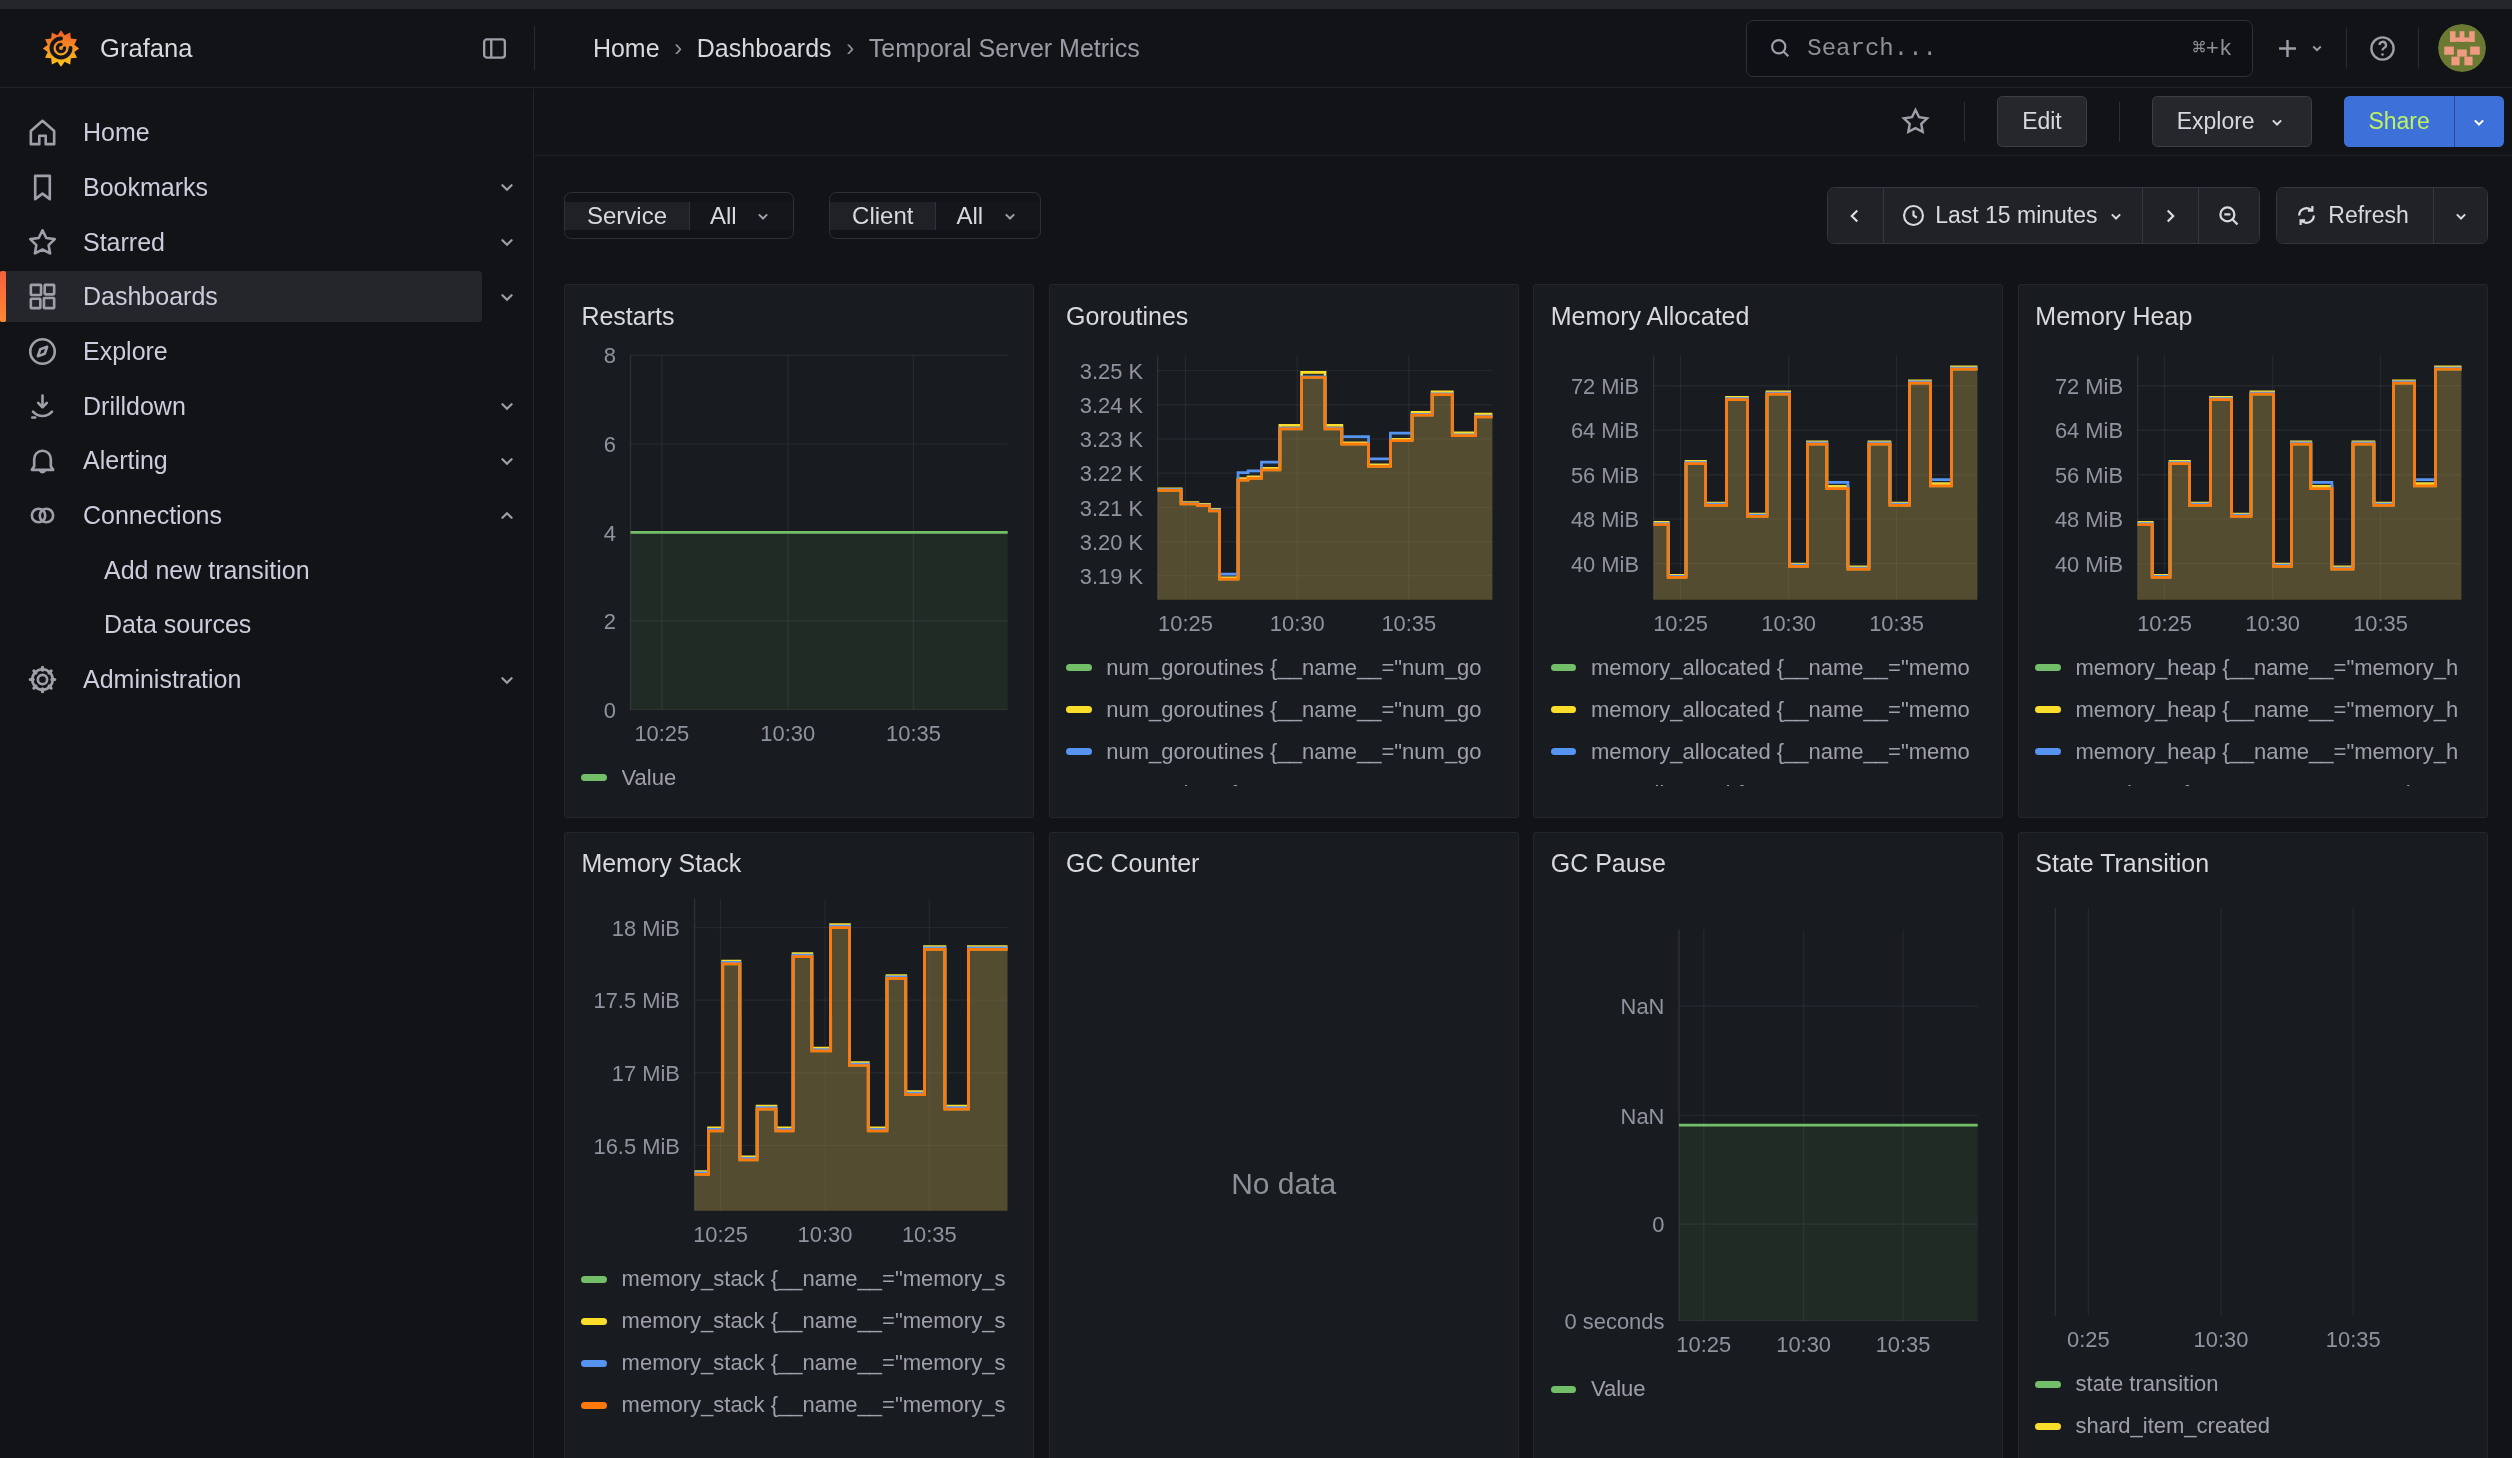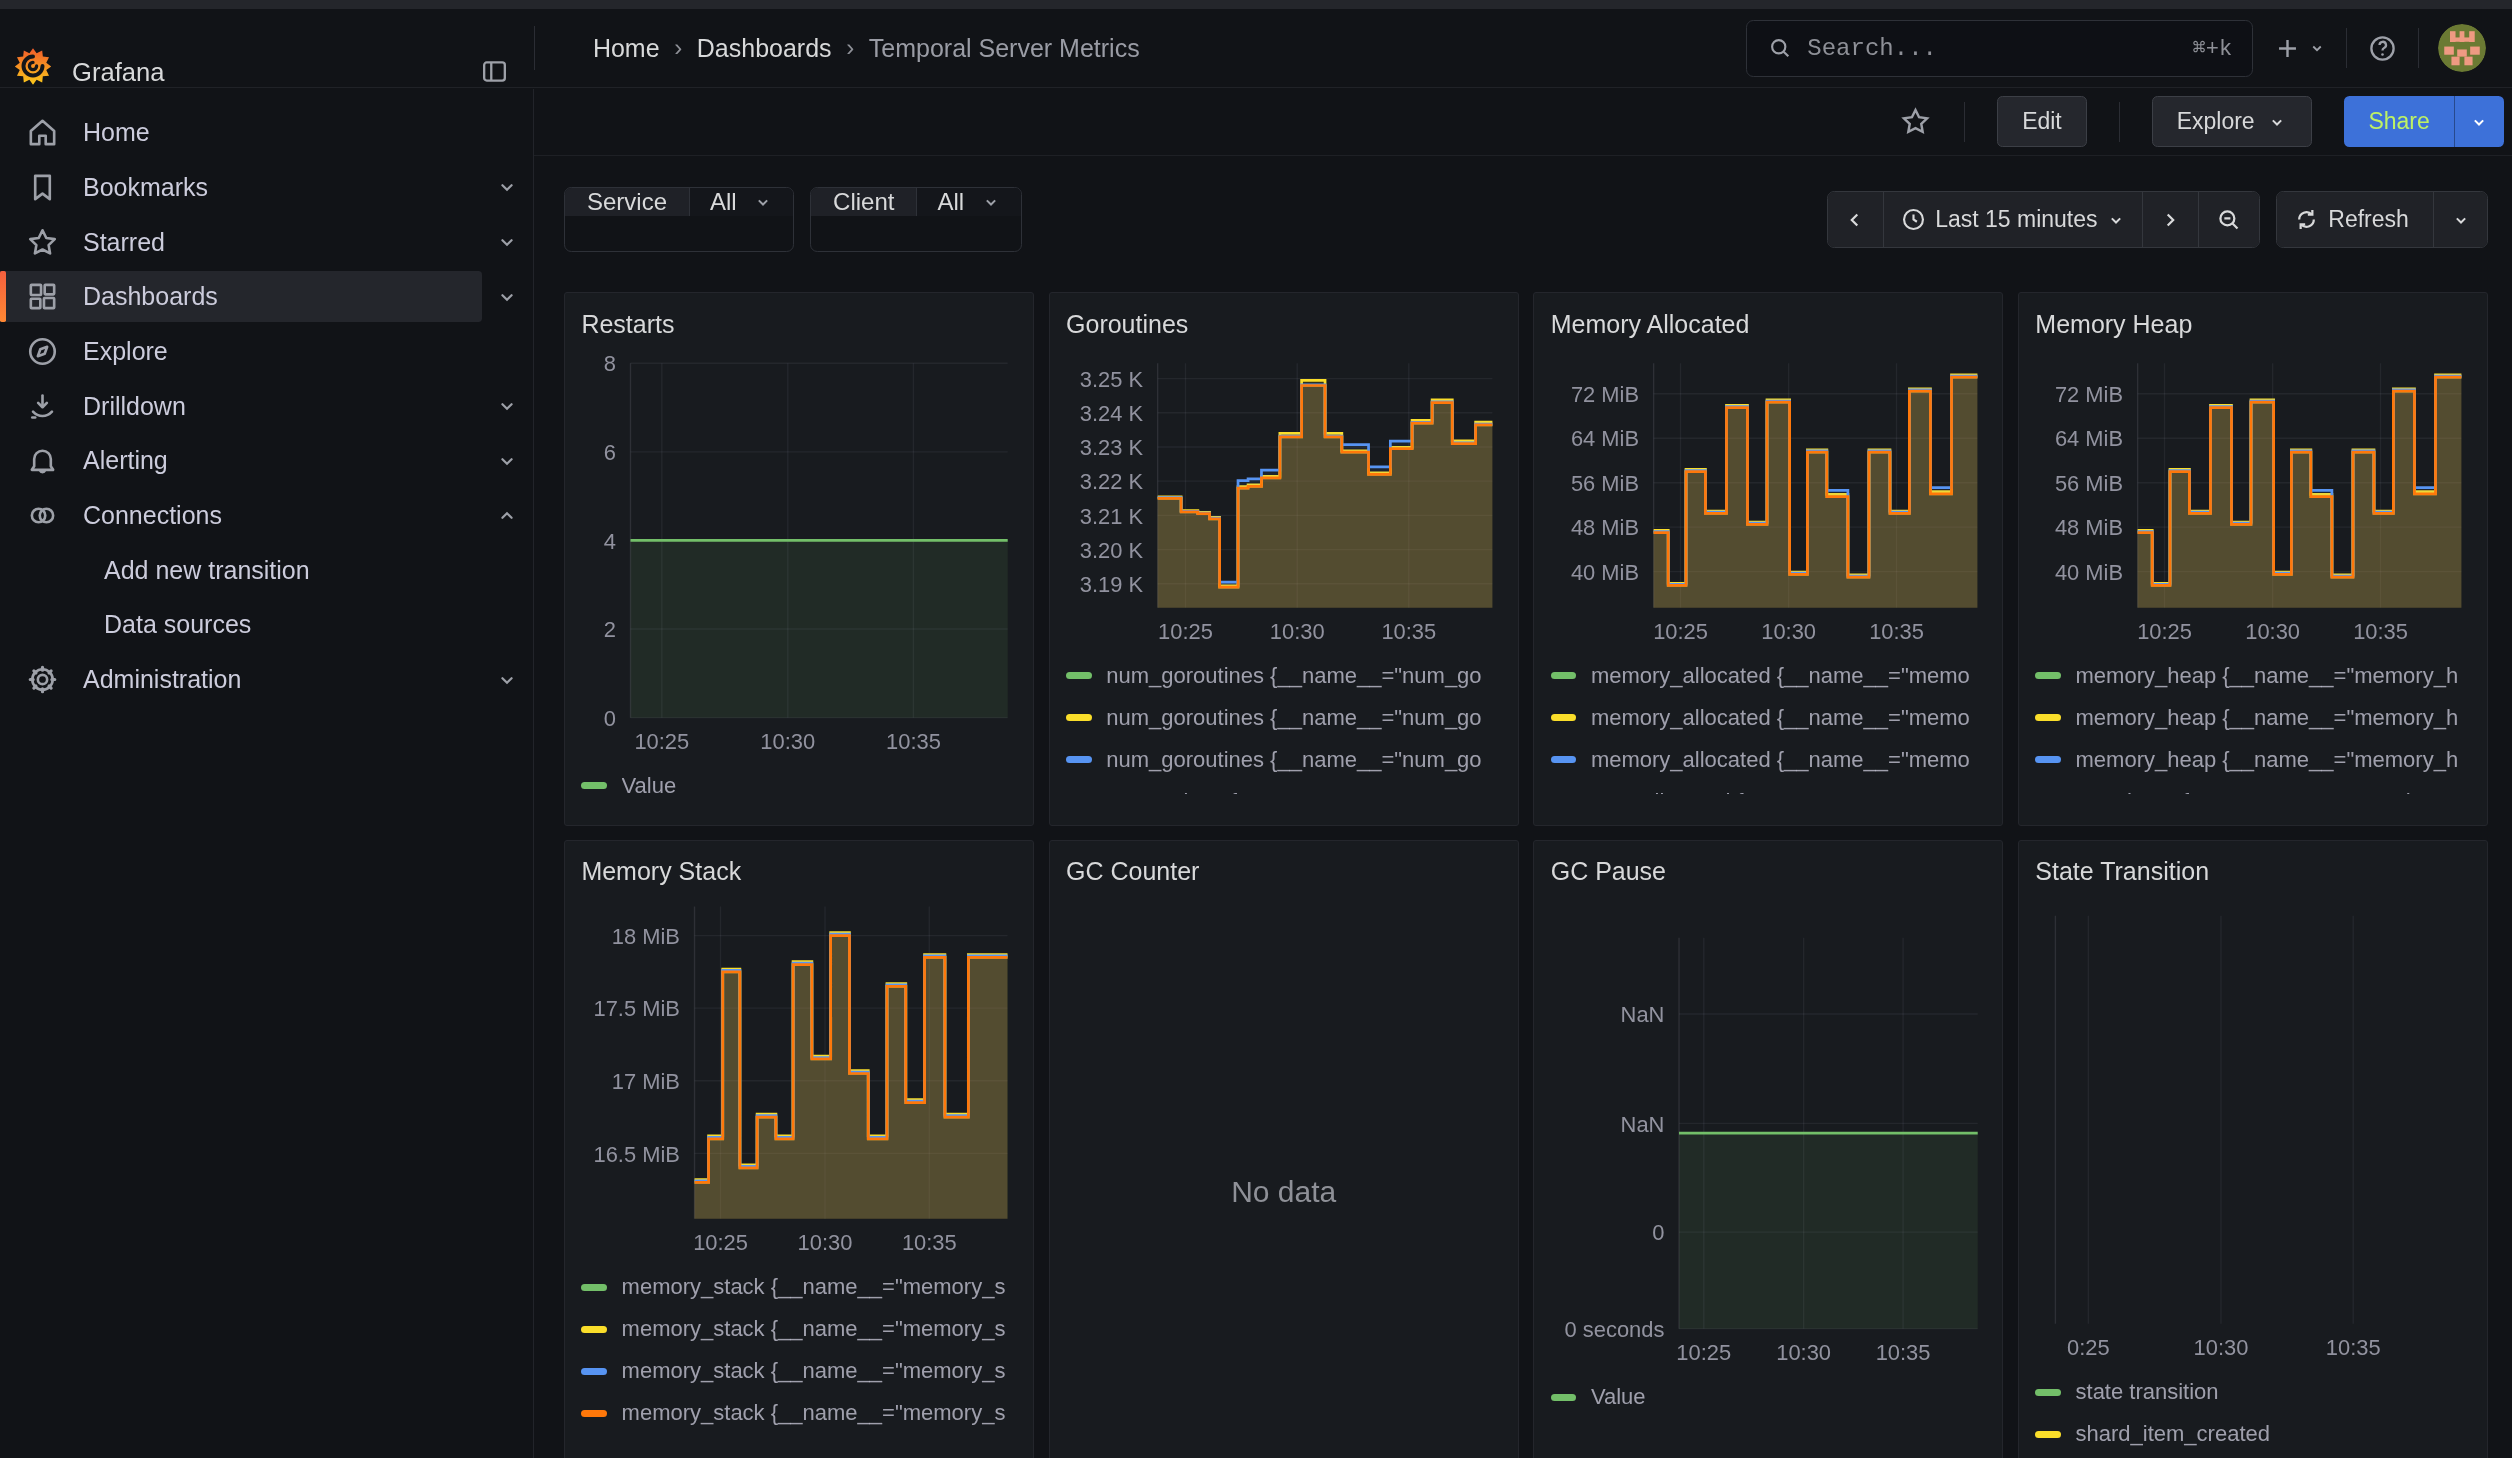--- a/index.html
+++ b/index.html
@@ -3,21 +3,21 @@
 <meta charset="utf-8">
 <style>
   * { margin:0; padding:0; box-sizing:border-box; }
   html,body { width:2512px; height:1458px; overflow:hidden; }
   body { background:#111317; font-family:"Liberation Sans", sans-serif; color:#cfd0da; position:relative; }
   svg { display:block; }
 
   
   .topstrip { height:9px; background:#24262b; }
   header { height:79px; display:flex; align-items:center; border-bottom:0.9px solid #202227; background:#111317; position:relative; }
-  .header-left { width:534px; display:flex; align-items:flex-end; padding-left:12px; position:relative; height:100%; }
+  .header-left { width:534px; display:flex; align-items:center; padding-left:40px; position:relative; height:100%; }
   .logo { width:42px; height:42px; }
   .app-name { font-size:25.6px; font-weight:500; color:#d8d9da; margin-left:18px; }
   .toggle-btn { position:absolute; right:24px; color:#9da0a8; cursor:pointer; display:flex; }
   .header-divider { width:0.9px; height:44px; background:#2b2d34; }
   .breadcrumb { display:flex; align-items:center; gap:14.6px; margin-left:58px; font-size:25px; }
   .crumb { color:#d8d9da; cursor:pointer; }
   .crumb-sep { color:#8e9097; font-size:24px; }
   .crumb.current { color:#9a9ca5; }
   .header-right { margin-left:auto; display:flex; align-items:center; padding-right:25.6px; gap:20px; }
   .search-box { width:507px; height:57px; background:#0e1015; border:0.9px solid #2e3138; border-radius:7.3px; display:flex; align-items:center; padding:0 20px; gap:14.6px;font-family:Liberation Mono, monospace; }
@@ -42,21 +42,21 @@
   
   .main { margin-left:534px; }
   .toolbar-row { height:68px; display:flex; align-items:center; justify-content:flex-end; gap:32px; padding-right:8px; border-bottom:0.9px solid #1e2025; }
   .tool-star { color:#9da0a8; cursor:pointer; display:flex; }
   .btn { height:51px; display:flex; align-items:center; gap:12.8px; padding:0 24px; border-radius:5.5px; font-size:23px; font-weight:500; color:#d8d9da; background:#25272d; border:0.9px solid #3c3f46; cursor:pointer; }
   .share-group { display:flex; }
   .btn-share { background:#3D71D9; border:none; color:#bef264; border-radius:5.5px 0 0 5.5px; }
   .btn-share-caret { background:#3D71D9; color:#fff; border:none; border-left:0.9px solid rgba(0,0,0,0.35); border-radius:0 5.5px 5.5px 0; padding:0 14.6px; display:flex; align-items:center; cursor:pointer; }
 
   .filter-row { margin:31px 24px 0 30px; display:flex; align-items:center; }
-  .var-group { display:flex; align-items:flex-start; height:65px; border:0.9px solid #2e3138; border-radius:7.3px; overflow:hidden; margin-right:16px; }
+  .var-group { display:flex; align-items:center; height:47px; border:0.9px solid #2e3138; border-radius:7.3px; overflow:hidden; margin-right:35px; }
   .var-label { background:#1f2127; display:flex; align-items:center; padding:0 22px; font-size:24px; color:#d8d9da; border-right:0.9px solid #2e3138; }
   .var-value { background:#14161b; display:flex; align-items:center; gap:16.4px; padding:0 20px; font-size:24px; color:#d8d9da; cursor:pointer; }
   .var-value .chev { color:#9da0a8; display:flex; }
 
   .time-controls { margin-left:auto; display:flex; align-items:center; gap:16.4px; }
   .seg-group { display:flex; align-items:stretch; height:57px; border-radius:7.3px; overflow:hidden; border:0.9px solid #34373d; }
   .seg { background:#202227; display:flex; align-items:center; padding:0 16.4px; color:#d8d9da; cursor:pointer; border-right:0.9px solid #34373d; }
   .seg:last-child { border-right:none; }
   .seg .lbl { font-size:23px; font-weight:500; margin:0 8px; }
 

